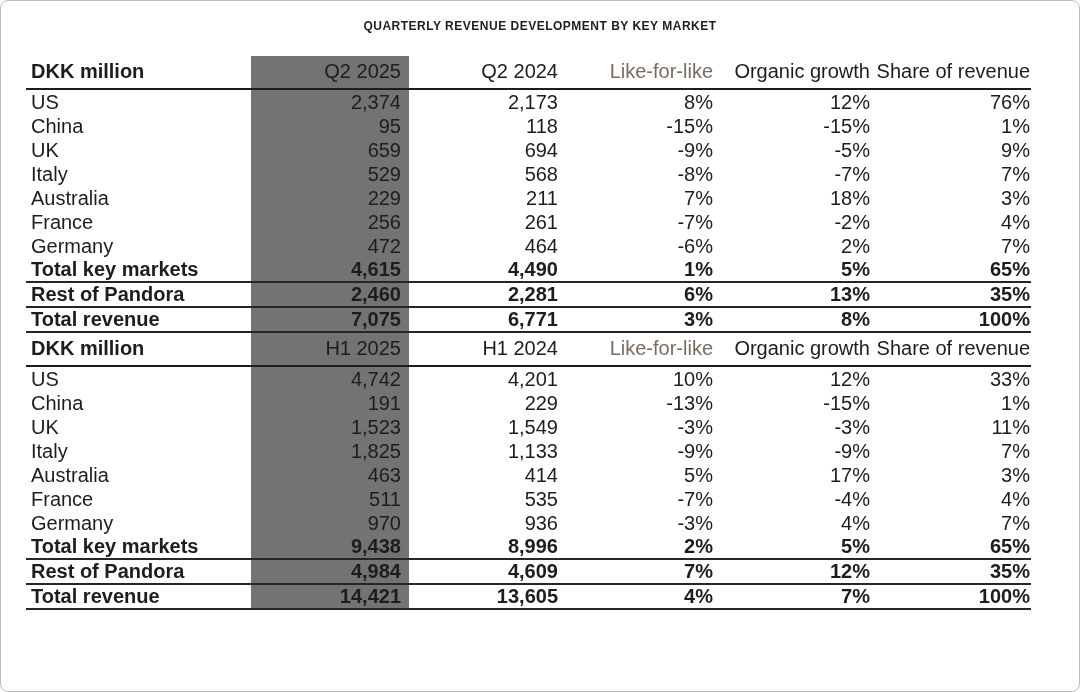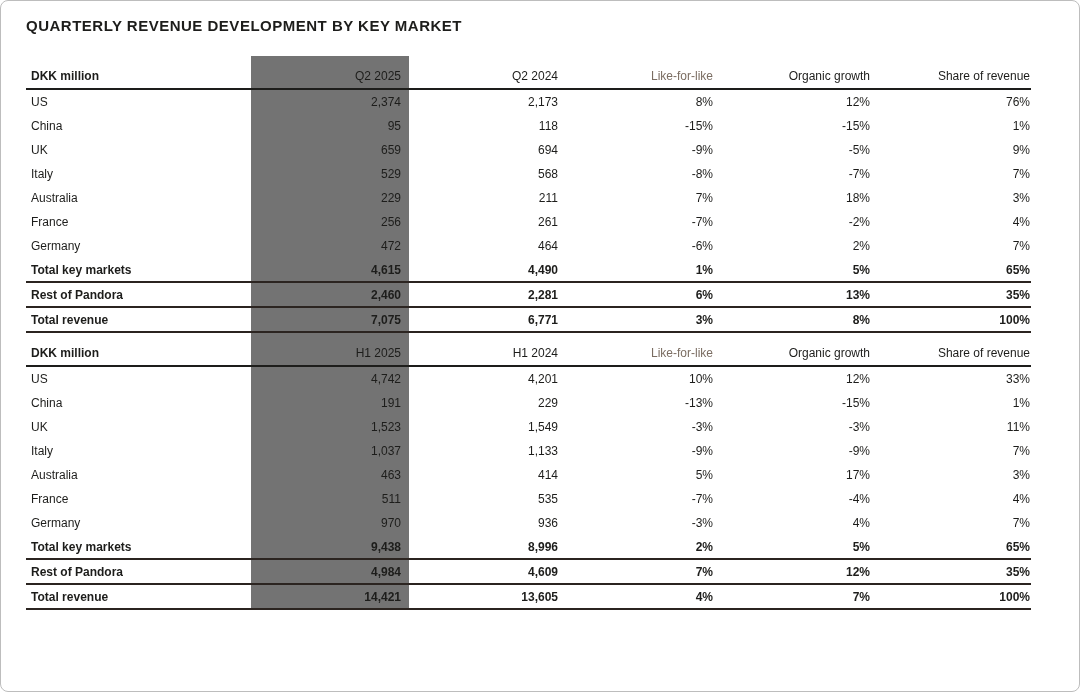--- a/index.html
+++ b/index.html
@@ -9,35 +9,36 @@
     box-sizing: border-box;
     border: 1px solid #bdbdbd;
     border-radius: 8px;
     background: #ffffff;
     padding: 14px 25px 0 25px;
     font-family: "Liberation Sans", sans-serif;
     color: #1d1d1b;
     overflow: hidden;
   }
   h2.section-title {
-    font-size: 15px;
+    font-size: 12px;
     font-weight: 700;
     letter-spacing: 0.5px;
     line-height: 22px;
     color: #1d1d1b;
     margin: 0 0 19px 0;
+    text-align: center;
   }
   section.table-block + section.table-block h2.section-title {
     margin: 32px 0 8px 0;
   }
   table.report-table {
     width: 1005px;
     border-collapse: collapse;
     table-layout: fixed;
-    font-size: 12px;
+    font-size: 20px;
     color: #1d1d1b;
   }
   col.c-name { width: 225px; }
   col.c-hl   { width: 158px; }
   col.c-prev { width: 152px; }
   col.c-lfl  { width: 153px; }
   col.c-org  { width: 157px; }
   col.c-shr  { width: 160px; }
 
   thead tr { border-bottom: 2px solid #1d1d1b; }
@@ -223,21 +224,21 @@
           <tr>
             <td class="name">UK</td>
             <td class="hl">1,523</td>
             <td>1,549</td>
             <td>-3%</td>
             <td>-3%</td>
             <td>11%</td>
           </tr>
           <tr>
             <td class="name">Italy</td>
-            <td class="hl">1,037</td>
+            <td class="hl">1,825</td>
             <td>1,133</td>
             <td>-9%</td>
             <td>-9%</td>
             <td>7%</td>
           </tr>
           <tr>
             <td class="name">Australia</td>
             <td class="hl">463</td>
             <td>414</td>
             <td>5%</td>

